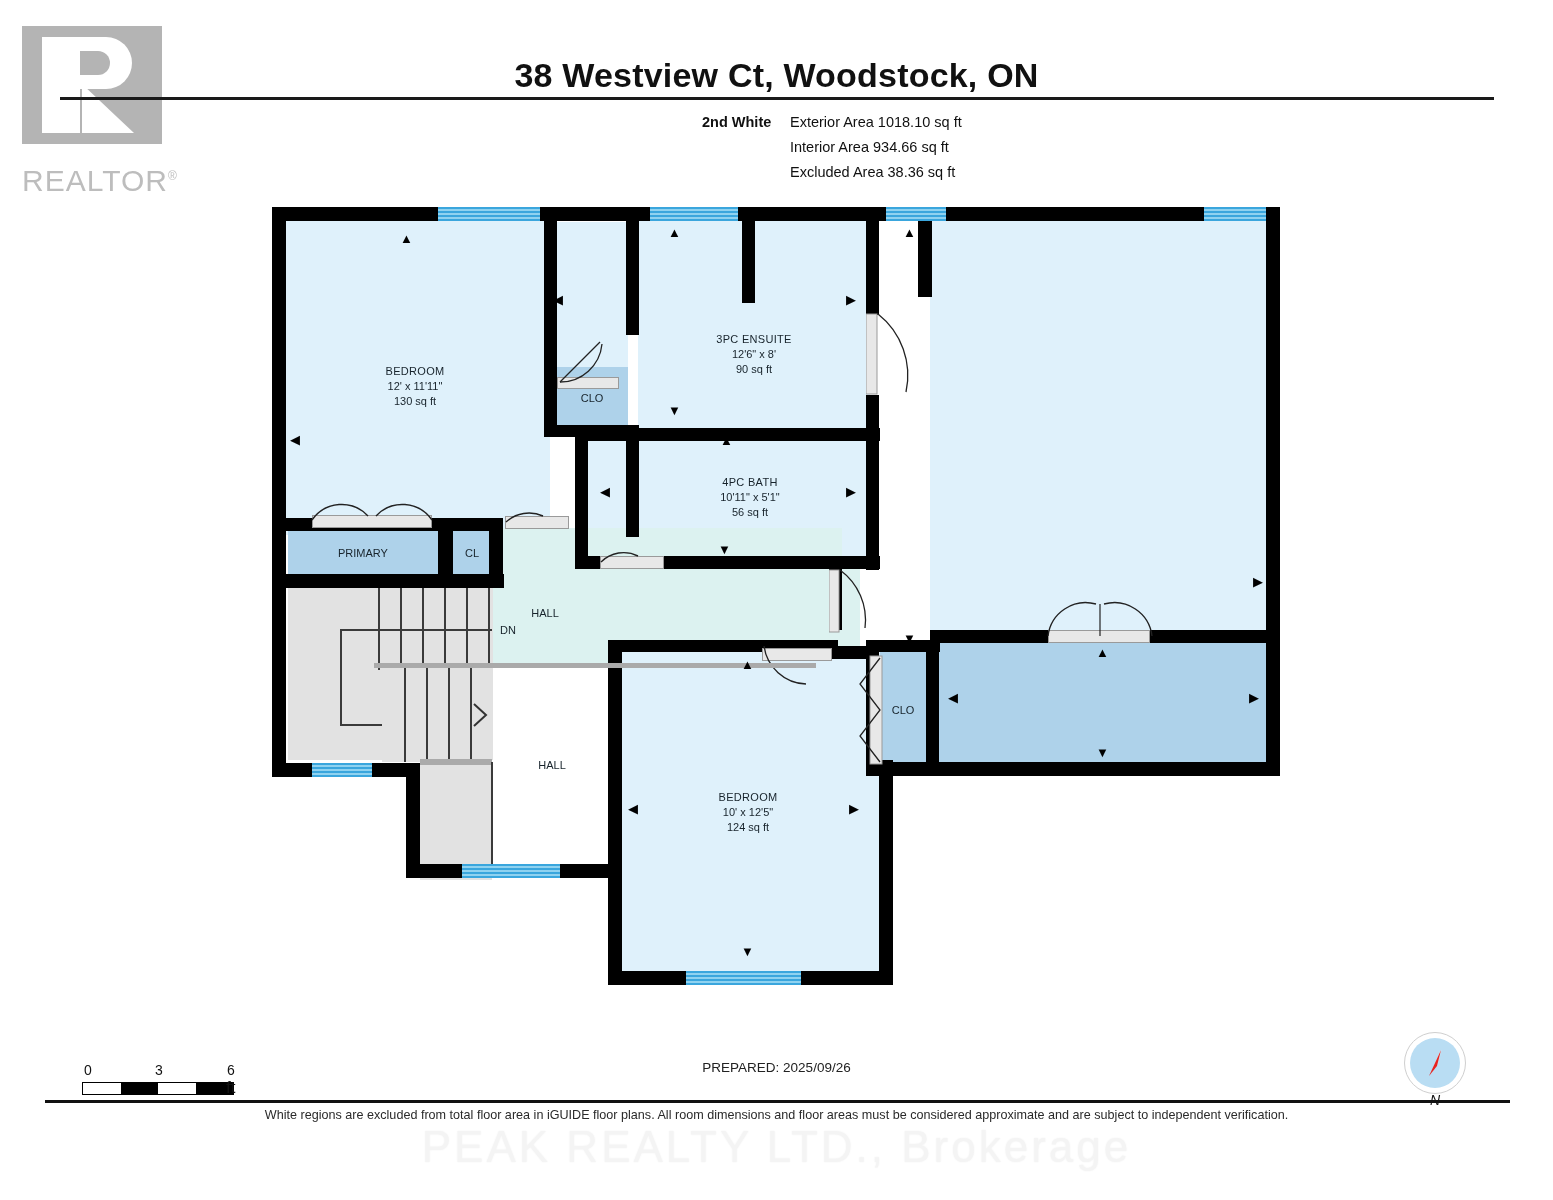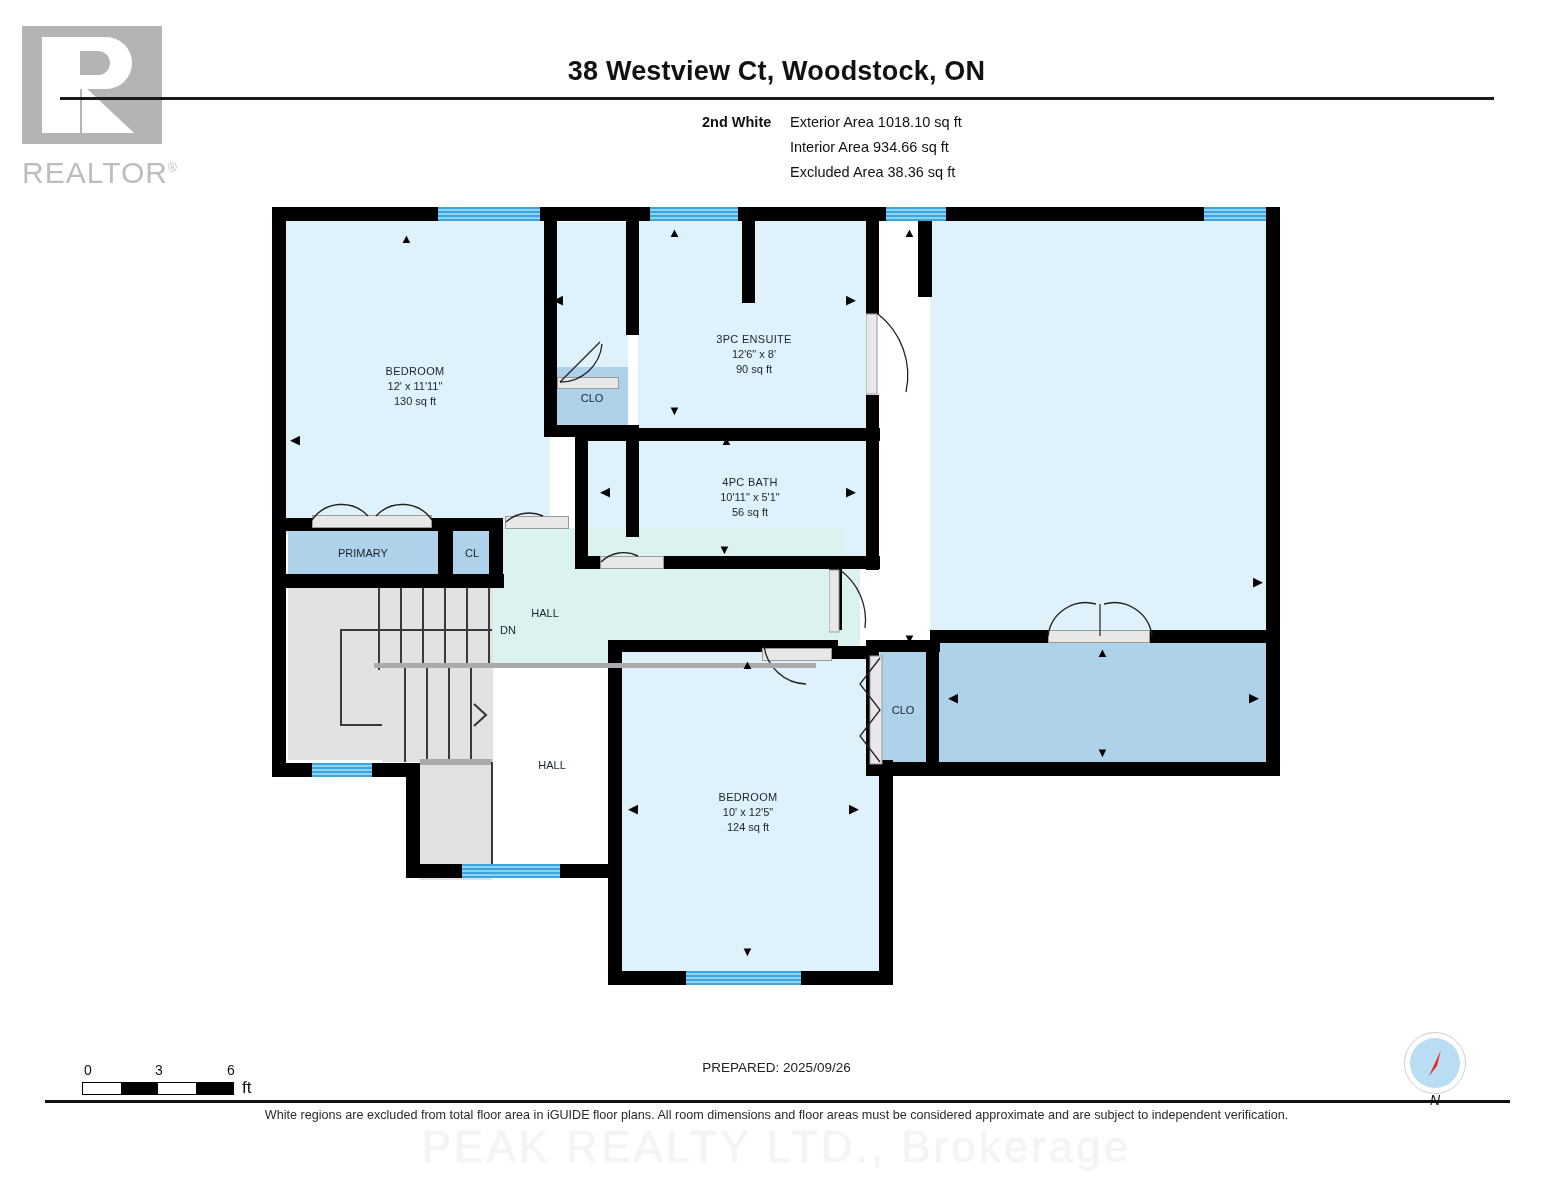--- a/index.html
+++ b/index.html
@@ -5,24 +5,24 @@
   html,body{margin:0;padding:0;background:#fff;}
   body{width:1553px;height:1200px;font-family:"Liberation Sans",sans-serif;position:relative;overflow:hidden;color:#111;}
 
   
   #realtor-logo{position:absolute;left:22px;top:26px;width:160px;height:145px;}
   #realtor-logo .mark{width:140px;height:118px;background:#b4b4b4;position:relative;}
   #realtor-logo .mark .bar{position:absolute;left:20px;top:11px;width:38px;height:96px;background:#fff;}
   #realtor-logo .mark .bowl{position:absolute;left:58px;top:11px;width:52px;height:52px;background:#fff;border-radius:0 28px 28px 0;}
   #realtor-logo .mark .inner{position:absolute;left:58px;top:25px;width:30px;height:24px;background:#b4b4b4;border-radius:0 14px 14px 0;}
   #realtor-logo .mark .leg{position:absolute;left:60px;top:58px;width:0;height:0;border-left:52px solid #fff;border-top:49px solid transparent;}
-  #realtor-logo .word{font-size:30px;letter-spacing:1px;color:#bdbdbd;margin-top:12px;font-weight:400;}
+  #realtor-logo .word{font-size:30px;letter-spacing:1px;color:#bdbdbd;margin-top:20px;font-weight:400;}
   #realtor-logo .word sup{font-size:12px;vertical-align:super;}
 
-  #plan-title{position:absolute;left:0;top:56px;width:1553px;text-align:center;font-size:27px;font-weight:bold;letter-spacing:.2px;}
+  #plan-title{position:absolute;left:0;top:56px;width:1553px;text-align:center;font-size:34px;font-weight:bold;letter-spacing:.2px;}
   #title-rule{position:absolute;left:60px;top:97px;width:1434px;height:3px;background:#1a1a1a;}
 
   #area-block{position:absolute;left:702px;top:110px;font-size:14.5px;line-height:25px;}
   #area-block .floor-label{position:absolute;left:0;top:0;font-weight:bold;white-space:nowrap;}
   #area-block .areas{margin-left:88px;}
 
   
   #plan{position:absolute;left:0;top:0;width:1553px;height:1030px;}
   .wall{position:absolute;background:#000;}
   .room{position:absolute;}
@@ -42,21 +42,21 @@
   .stair-edge{position:absolute;background:#aaa;}
 
   
   #scalebar{position:absolute;left:82px;top:1062px;}
   #scalebar .ticks{position:relative;height:18px;width:152px;}
   #scalebar .ticks span{position:absolute;font-size:14px;top:0;}
   #scalebar .bar{position:relative;width:152px;height:13px;border:1.5px solid #000;box-sizing:border-box;display:flex;margin-top:2px;}
   #scalebar .bar div{flex:1;}
   #scalebar .bar .b{background:#000;}
   #scalebar .bar .w{background:#fff;}
-  #scalebar .ft{position:absolute;left:160px;top:16px;font-size:17px;}
+  #scalebar .ft{position:absolute;left:144px;top:16px;font-size:17px;}
 
   #prepared{position:absolute;left:0;top:1060px;width:1553px;text-align:center;font-size:13.5px;color:#222;}
 
   #compass{position:absolute;left:1404px;top:1032px;width:62px;height:62px;}
   #compass .ring{position:absolute;inset:0;border:1.5px solid #cfcfcf;border-radius:50%;}
   #compass .disc{position:absolute;left:6px;top:6px;width:50px;height:50px;border-radius:50%;background:#b9ddf3;}
   #compass .nlabel{position:absolute;left:0;top:60px;width:62px;text-align:center;font-size:14px;font-style:italic;}
 
   #footer-rule{position:absolute;left:45px;top:1100px;width:1465px;height:2.5px;background:#111;}
   #disclaimer{position:absolute;left:0;top:1108px;width:1553px;text-align:center;font-size:12.6px;color:#2a2a2a;}

